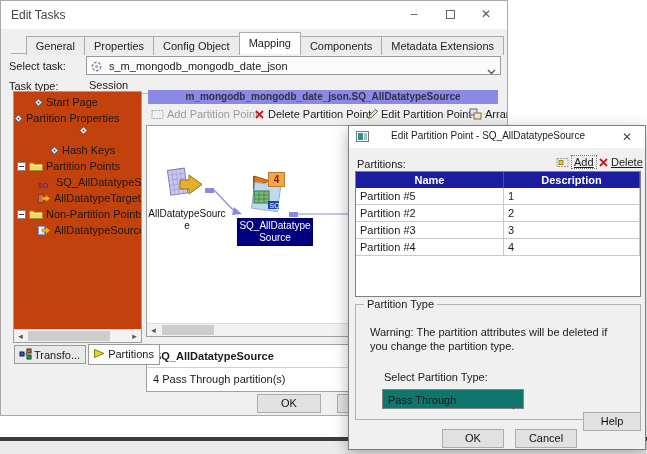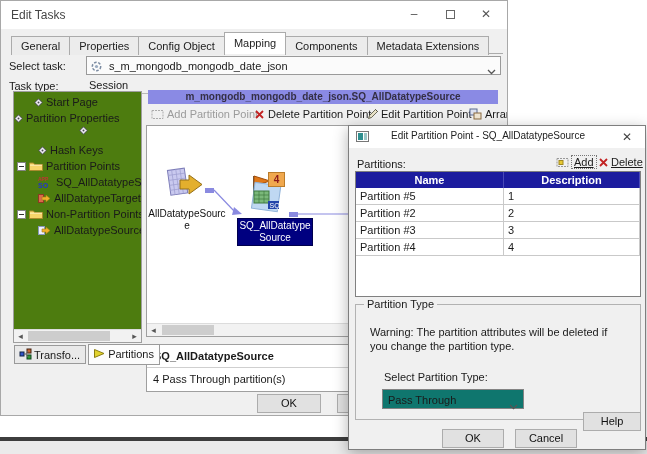--- a/index.html
+++ b/index.html
@@ -9,36 +9,36 @@
   
   .main-window { position:absolute; left:0; top:0; width:508px; height:416px;
     background:#f0f0f0; border:1px solid #a8a8a8; overflow:hidden; }
   .titlebar { position:absolute; left:0; top:0; width:100%; height:28px; background:#ffffff; }
   .titlebar .title { position:absolute; left:10px; top:7px; font-size:12px; color:#454545; }
   .win-ctl { position:absolute; top:2px; width:30px; height:22px; text-align:center; line-height:22px; color:#555; font-size:12px; cursor:default; }
   .ctl-min { right:78px; } .ctl-max { right:42px; } .ctl-close { right:6px; }
   .ctl-max .box { display:inline-block; width:9px; height:9px; border:1px solid #666; vertical-align:middle; }
 
   
-  .tabstrip { position:absolute; left:10px; top:33px; right:4px; height:20px; border-bottom:1px solid #ababab; }
+  .tabstrip { position:absolute; left:10px; top:33px; right:4px; height:20px; border-bottom:1px solid #ababab;text-align:right; }
   .tab { position:relative; display:inline-block; height:19px; line-height:18px; padding:0 9px;
     border:1px solid #ababab; border-bottom:none; background:#ececec; margin-right:-1px; color:#222; top:1px; }
   .tab.active { background:#fff; height:22px; top:-2px; line-height:21px; z-index:2; }
 
   
   .lbl { position:absolute; color:#1a1a1a; }
   .combo { position:absolute; left:85px; top:55px; width:415px; height:19px; background:#fbfbfb;
     border:1px solid #9a9a9a; line-height:17px; }
   .combo .cicon { position:absolute; left:3px; top:3px; }
   .combo .ctext { position:absolute; left:22px; top:1px; }
   .combo .chev { position:absolute; right:4px; top:6px; }
   .underline { position:absolute; left:85px; top:92px; width:160px; border-top:1px solid #b8b8b8; }
 
   
-  .tree-panel { position:absolute; left:12px; top:90px; width:129px; height:252px; background:#4d7c0f;
+  .tree-panel { position:absolute; left:12px; top:90px; width:129px; height:252px; background:#c2410c;
     border:1px solid #9f9f9f; overflow:hidden; }
   .tree-rows { position:absolute; left:0; top:2px; right:0; }
   .tree-row { height:16px; line-height:16px; white-space:nowrap; overflow:hidden; display:flex; align-items:center; gap:3px; }
   .tree-row .ticon { flex:0 0 auto; display:inline-flex; }
   .hscroll { position:absolute; left:0; bottom:0; right:0; height:13px; background:#f2f2f2; border-top:1px solid #dcdcdc; }
   .hscroll .arr { position:absolute; top:0; width:13px; height:12px; text-align:center; line-height:12px; font-size:9px; color:#555; background:#f2f2f2; }
   .hscroll .arr.left { left:0; } .hscroll .arr.right { right:0; }
   .hscroll .thumb { position:absolute; top:1px; height:10px; background:#cdcdcd; }
 
   .tree-tabs { position:absolute; left:13px; top:344px; height:20px; }
@@ -163,21 +163,21 @@
           </div>
           <div class="tree-row" style="padding-left: 12px; flex-direction: column;">
             <span class="ticon">
               <svg width="9" height="9" viewBox="0 0 9 9">
                 <path d="M4.5 .8 8.2 4.5 4.5 8.2 .8 4.5Z" fill="#f2f2f7" stroke="#4a4a55"></path>
                 <circle cx="4.5" cy="4.5" r="1" fill="#4a4a55"></circle>
               </svg>
             </span>
             <span>Key Range</span>
           </div>
-          <div class="tree-row" style="padding-left: 24px;">
+          <div class="tree-row" style="padding-left: 36px;">
             <span class="ticon">
               <svg width="9" height="9" viewBox="0 0 9 9">
                 <path d="M4.5 .8 8.2 4.5 4.5 8.2 .8 4.5Z" fill="#f2f2f7" stroke="#4a4a55"></path>
                 <circle cx="4.5" cy="4.5" r="1" fill="#4a4a55"></circle>
               </svg>
             </span>
             <span>Hash Keys</span>
           </div>
           <div class="tree-row" style="padding-left: 3px;">
             <span class="ticon">

